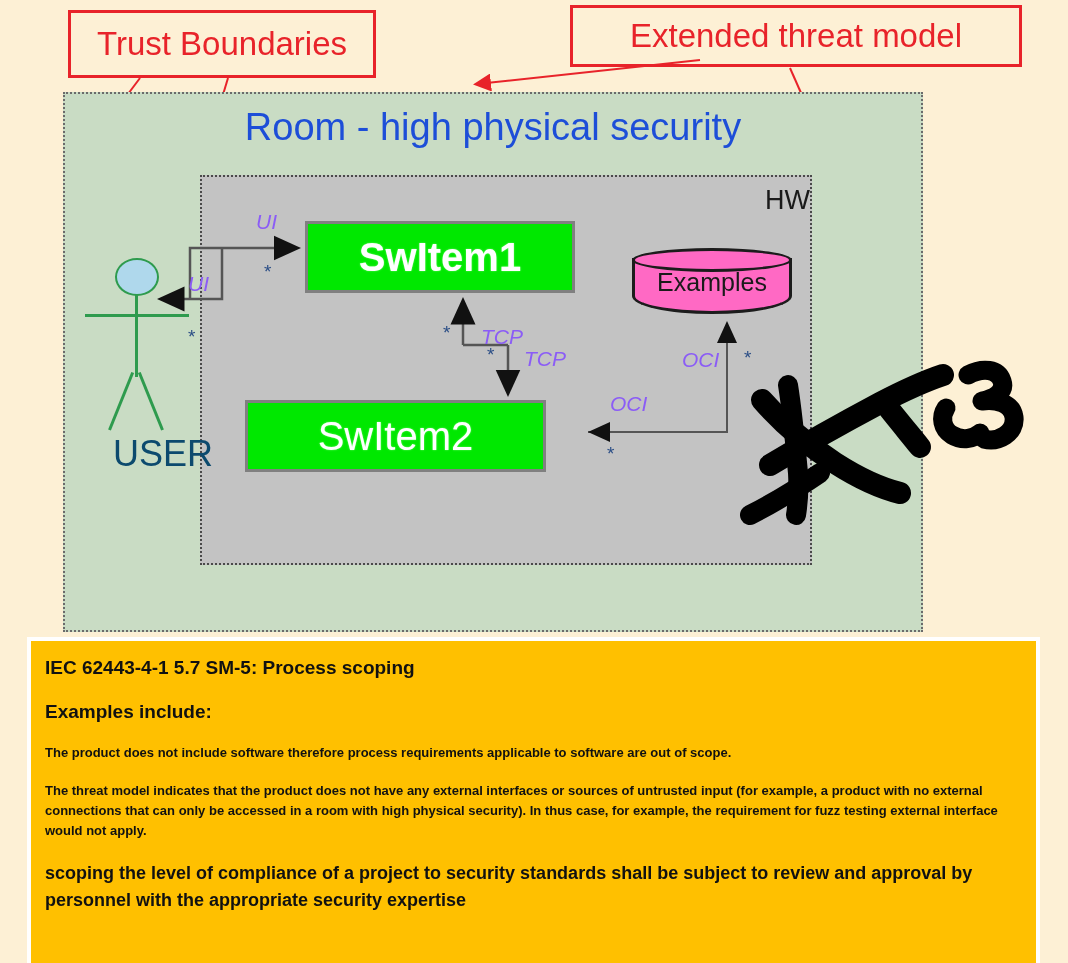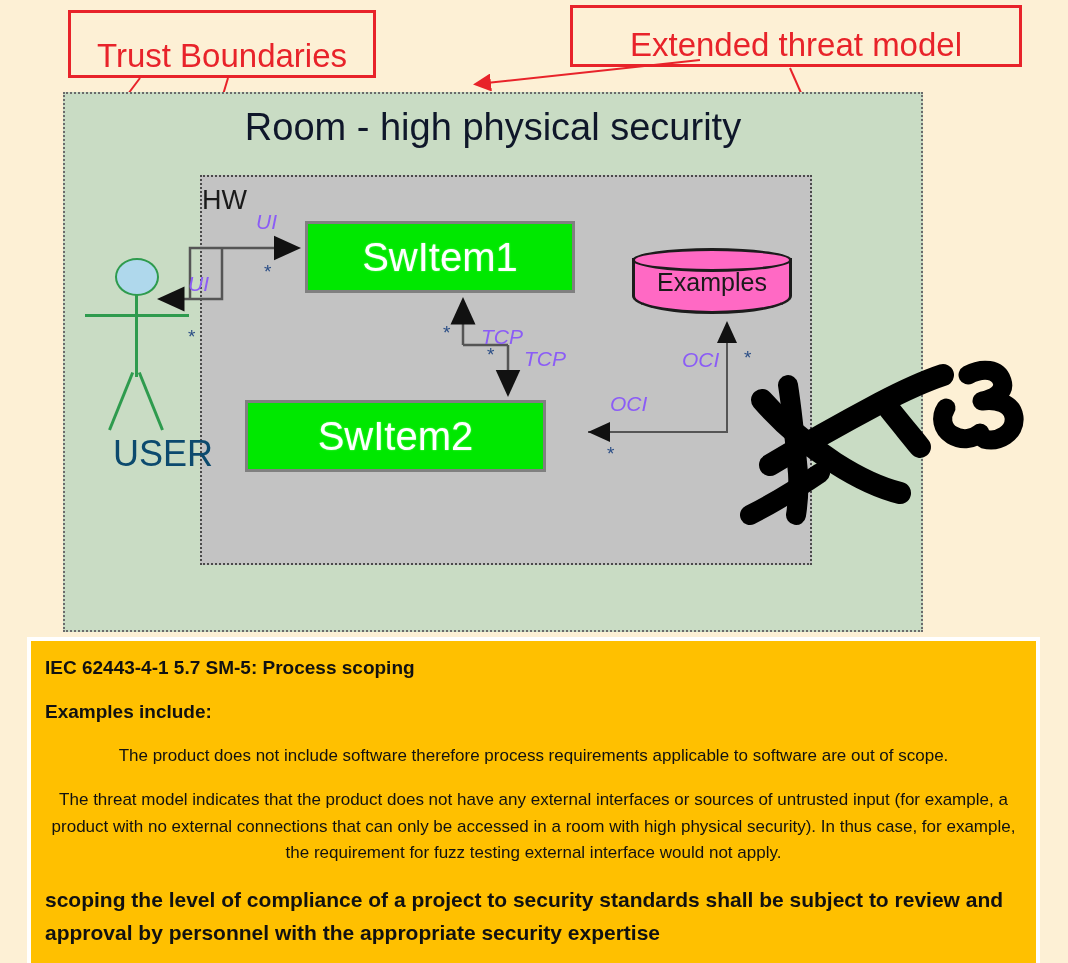--- a/index.html
+++ b/index.html
@@ -11,62 +11,62 @@
     overflow:hidden;
   }
   .abs{position:absolute;}
 
   
   .callout{
     position:absolute;
     border:3px solid #E8232A;
     background:#FDF0D5;
     color:#E8232A;
-    display:flex;align-items:flex-end;justify-content:center;
+    display:flex;align-items:center;justify-content:center;
     box-sizing:border-box;
     white-space:nowrap;
   }
   #callout-trust{left:68px;top:10px;width:308px;height:68px;font-size:33px;}
   #callout-threat{left:562px;top:5px;width:452px;height:62px;font-size:33px;margin-left:8px;}
 
   
   #diagram{
     position:absolute;left:0;top:0;width:1068px;height:640px;
   }
 
   .room{
     position:absolute;left:63px;top:92px;width:860px;height:540px;
     background:#C9DCC4;
     border:2px dotted #6B6B6B;
     box-sizing:border-box;
   }
   .room-title{
     position:absolute;left:0;top:12px;width:100%;
-    text-align:center;font-size:38px;color:#0f172a;
+    text-align:center;font-size:38px;color:#1d4ed8;
     letter-spacing:0px;
   }
   .hw{
     position:absolute;left:200px;top:175px;width:612px;height:390px;
     background:#C3C3C3;
     border:2px dotted #4a4a4a;
     box-sizing:border-box;
   }
   .hw-title{
     position:absolute;left:0;top:8px;width:100%;
-    text-align:left;font-size:27px;color:#1a1a1a;
+    text-align:right;font-size:27px;color:#1a1a1a;
   }
 
   
   .swbox{
     position:absolute;background:#00E800;border:3px solid #808080;
     display:flex;align-items:center;justify-content:center;
     color:#ffffff;box-sizing:border-box;
     text-shadow:0 0 2px rgba(120,255,120,.9);
   }
-  #swItem1{left:305px;top:221px;width:270px;height:72px;font-size:40px;}
+  #swItem1{left:305px;top:221px;width:270px;height:72px;font-size:40px;font-weight:bold;}
   #swItem2{left:245px;top:400px;width:301px;height:72px;font-size:40px;}
 
   
   #database{
     position:absolute;left:632px;top:248px;width:160px;height:68px;
   }
   #database .cyl-body{
     position:absolute;left:0;top:10px;width:160px;height:56px;
     background:#FF69C4;border:3px solid #1c1c1c;border-top:none;
     border-radius:0 0 80px 80px / 0 0 18px 18px;
@@ -109,22 +109,22 @@
 
   
   #notes{
     position:absolute;left:27px;top:637px;width:1013px;height:352px;
     background:#FFC000;border:4px solid #FFFFFF;box-sizing:border-box;
     padding:14px 12px 24px 12px;
     color:#111111;
   }
   #notes .h1{font-size:19px;font-weight:bold;margin:2px 0 22px 2px;}
   #notes .h2{font-size:19px;font-weight:bold;margin:0 0 20px 2px;}
-  #notes .p-small{font-size:17px;font-weight:normal;line-height:1.55;margin:0 2px 18px 2px;text-align:center;}
-  #notes .p-big{font-size:21px;font-weight:bold;line-height:1.55;margin:0 2px 0 2px;}
+  #notes .p-small{font-size:13px;font-weight:bold;line-height:1.55;margin:0 2px 18px 2px;}
+  #notes .p-big{font-size:18px;font-weight:bold;line-height:1.55;margin:0 2px 0 2px;}
 </style>
 </head>
 <body>
 
 <div class="callout" id="callout-trust">
   <span>Trust Boundaries</span>
 </div>
 
 <div class="callout" id="callout-threat">
   <span>Extended threat model</span>

